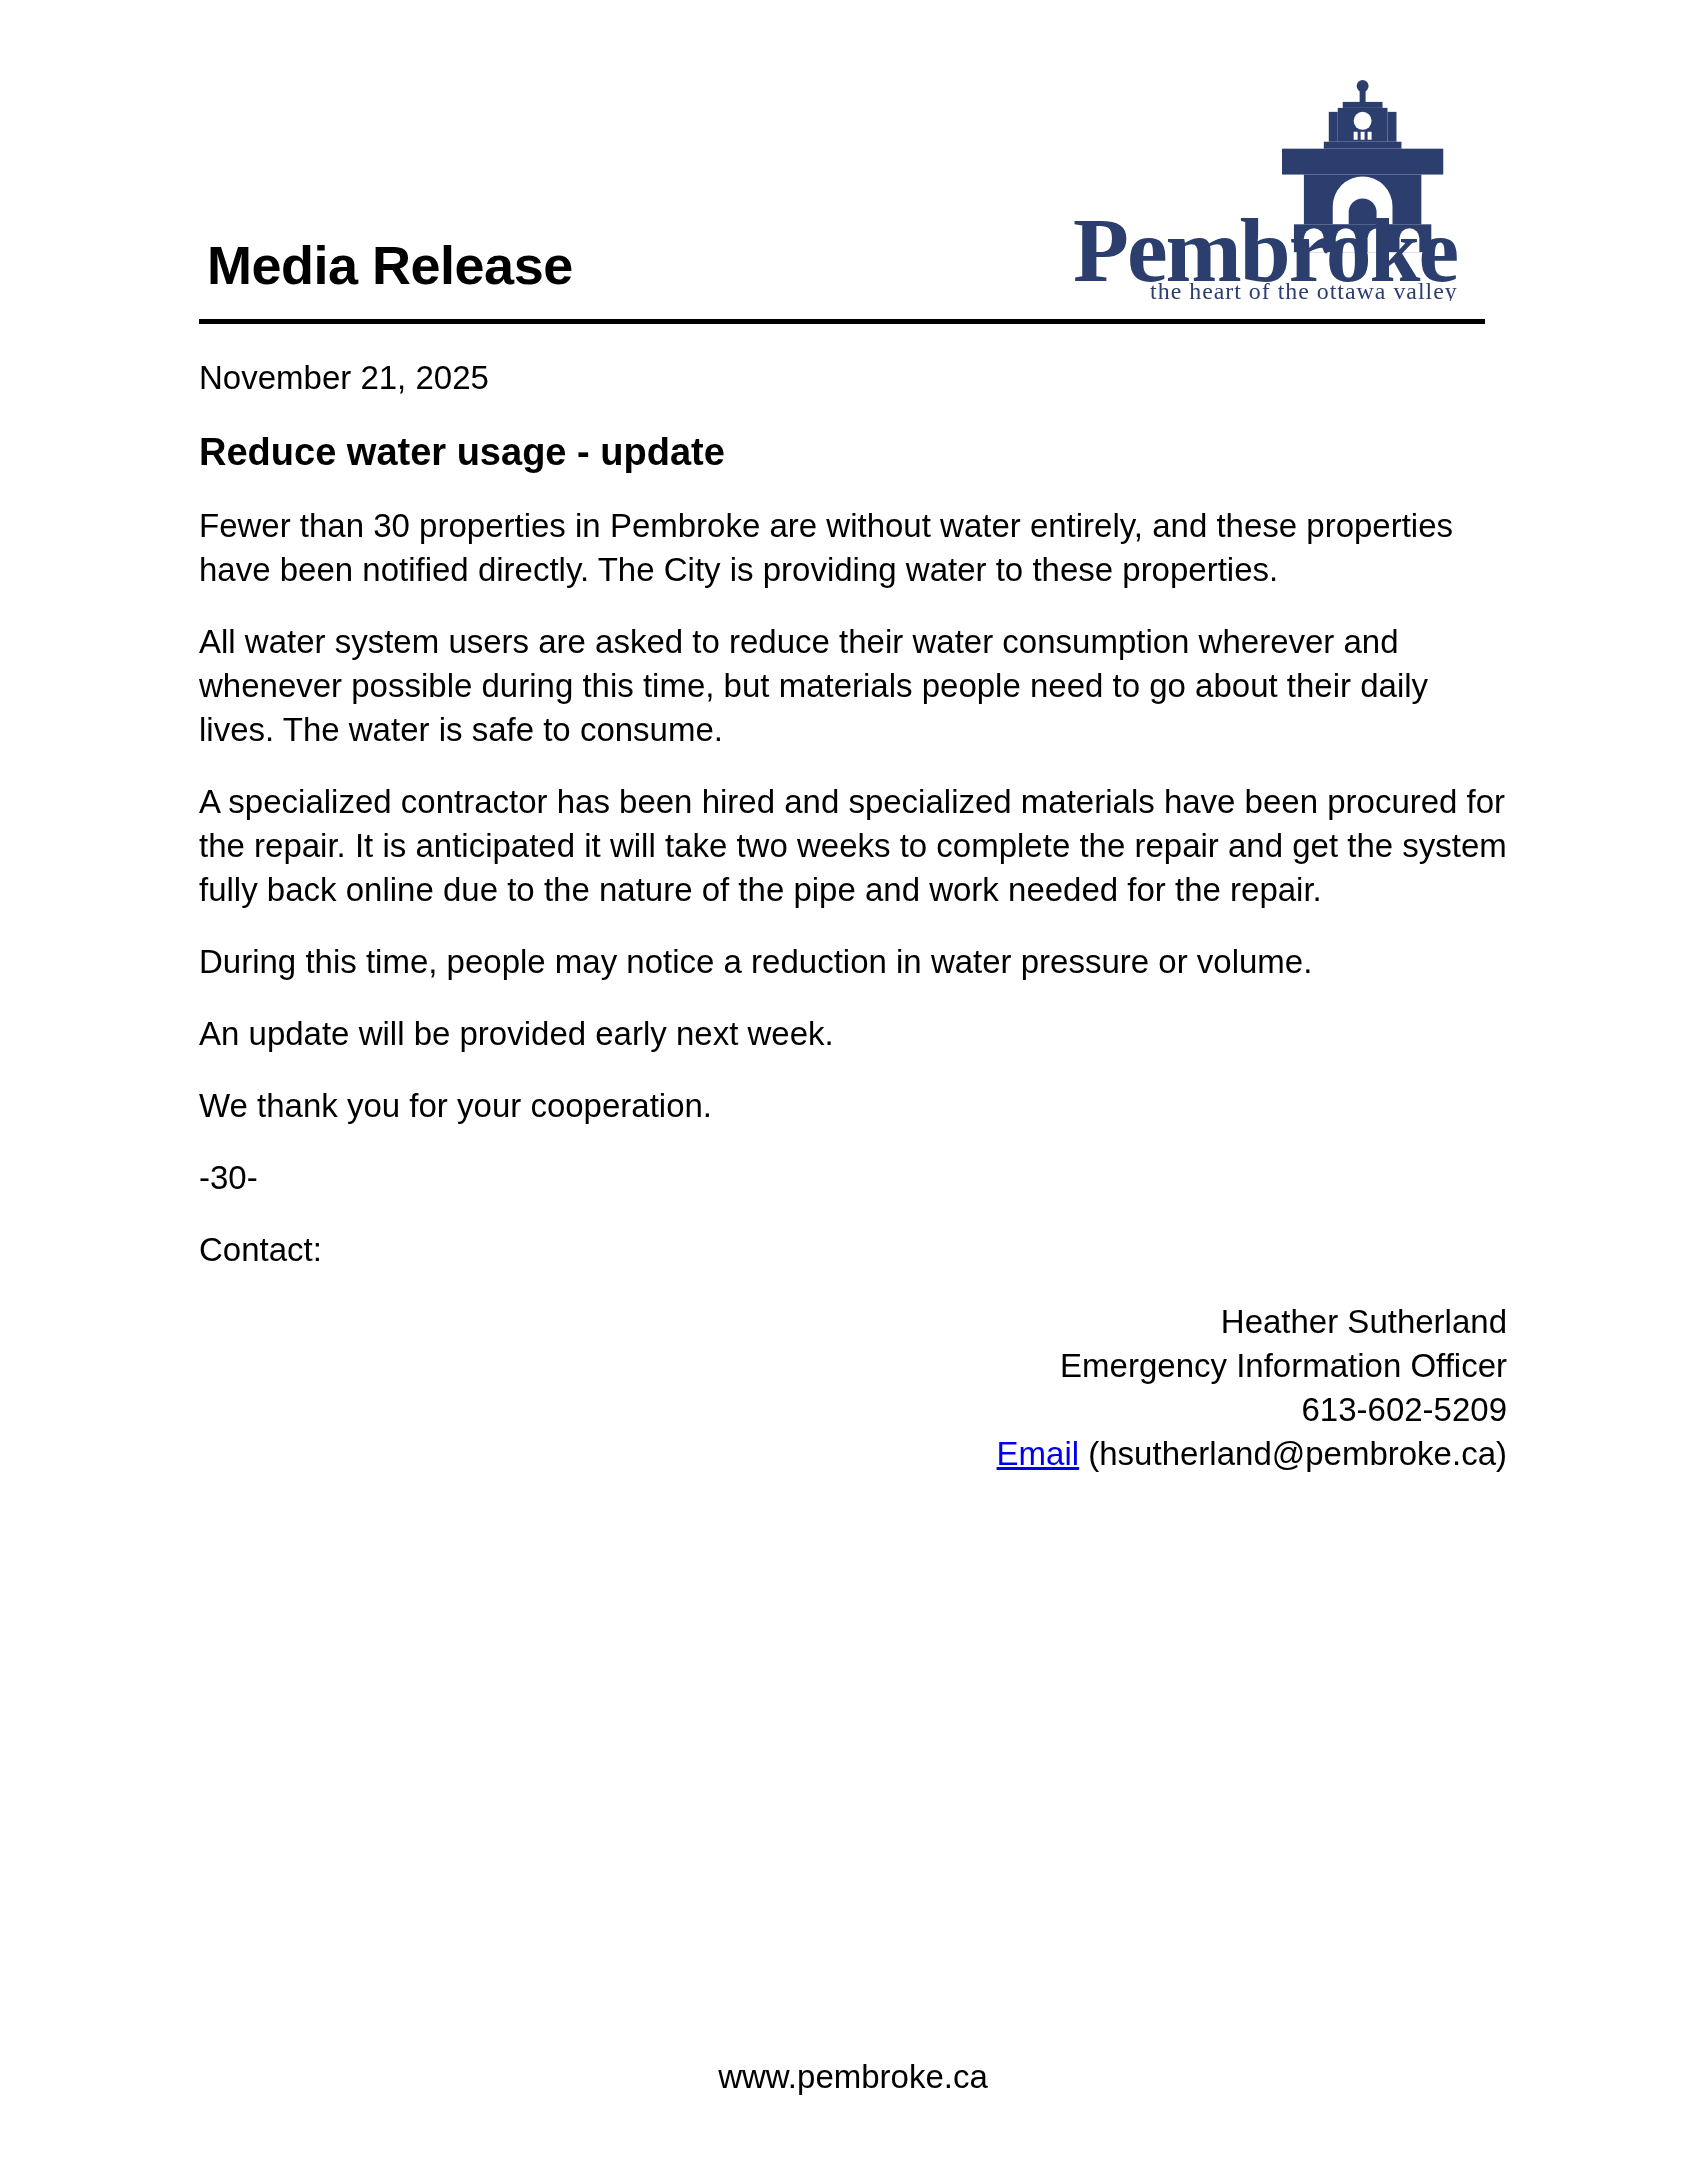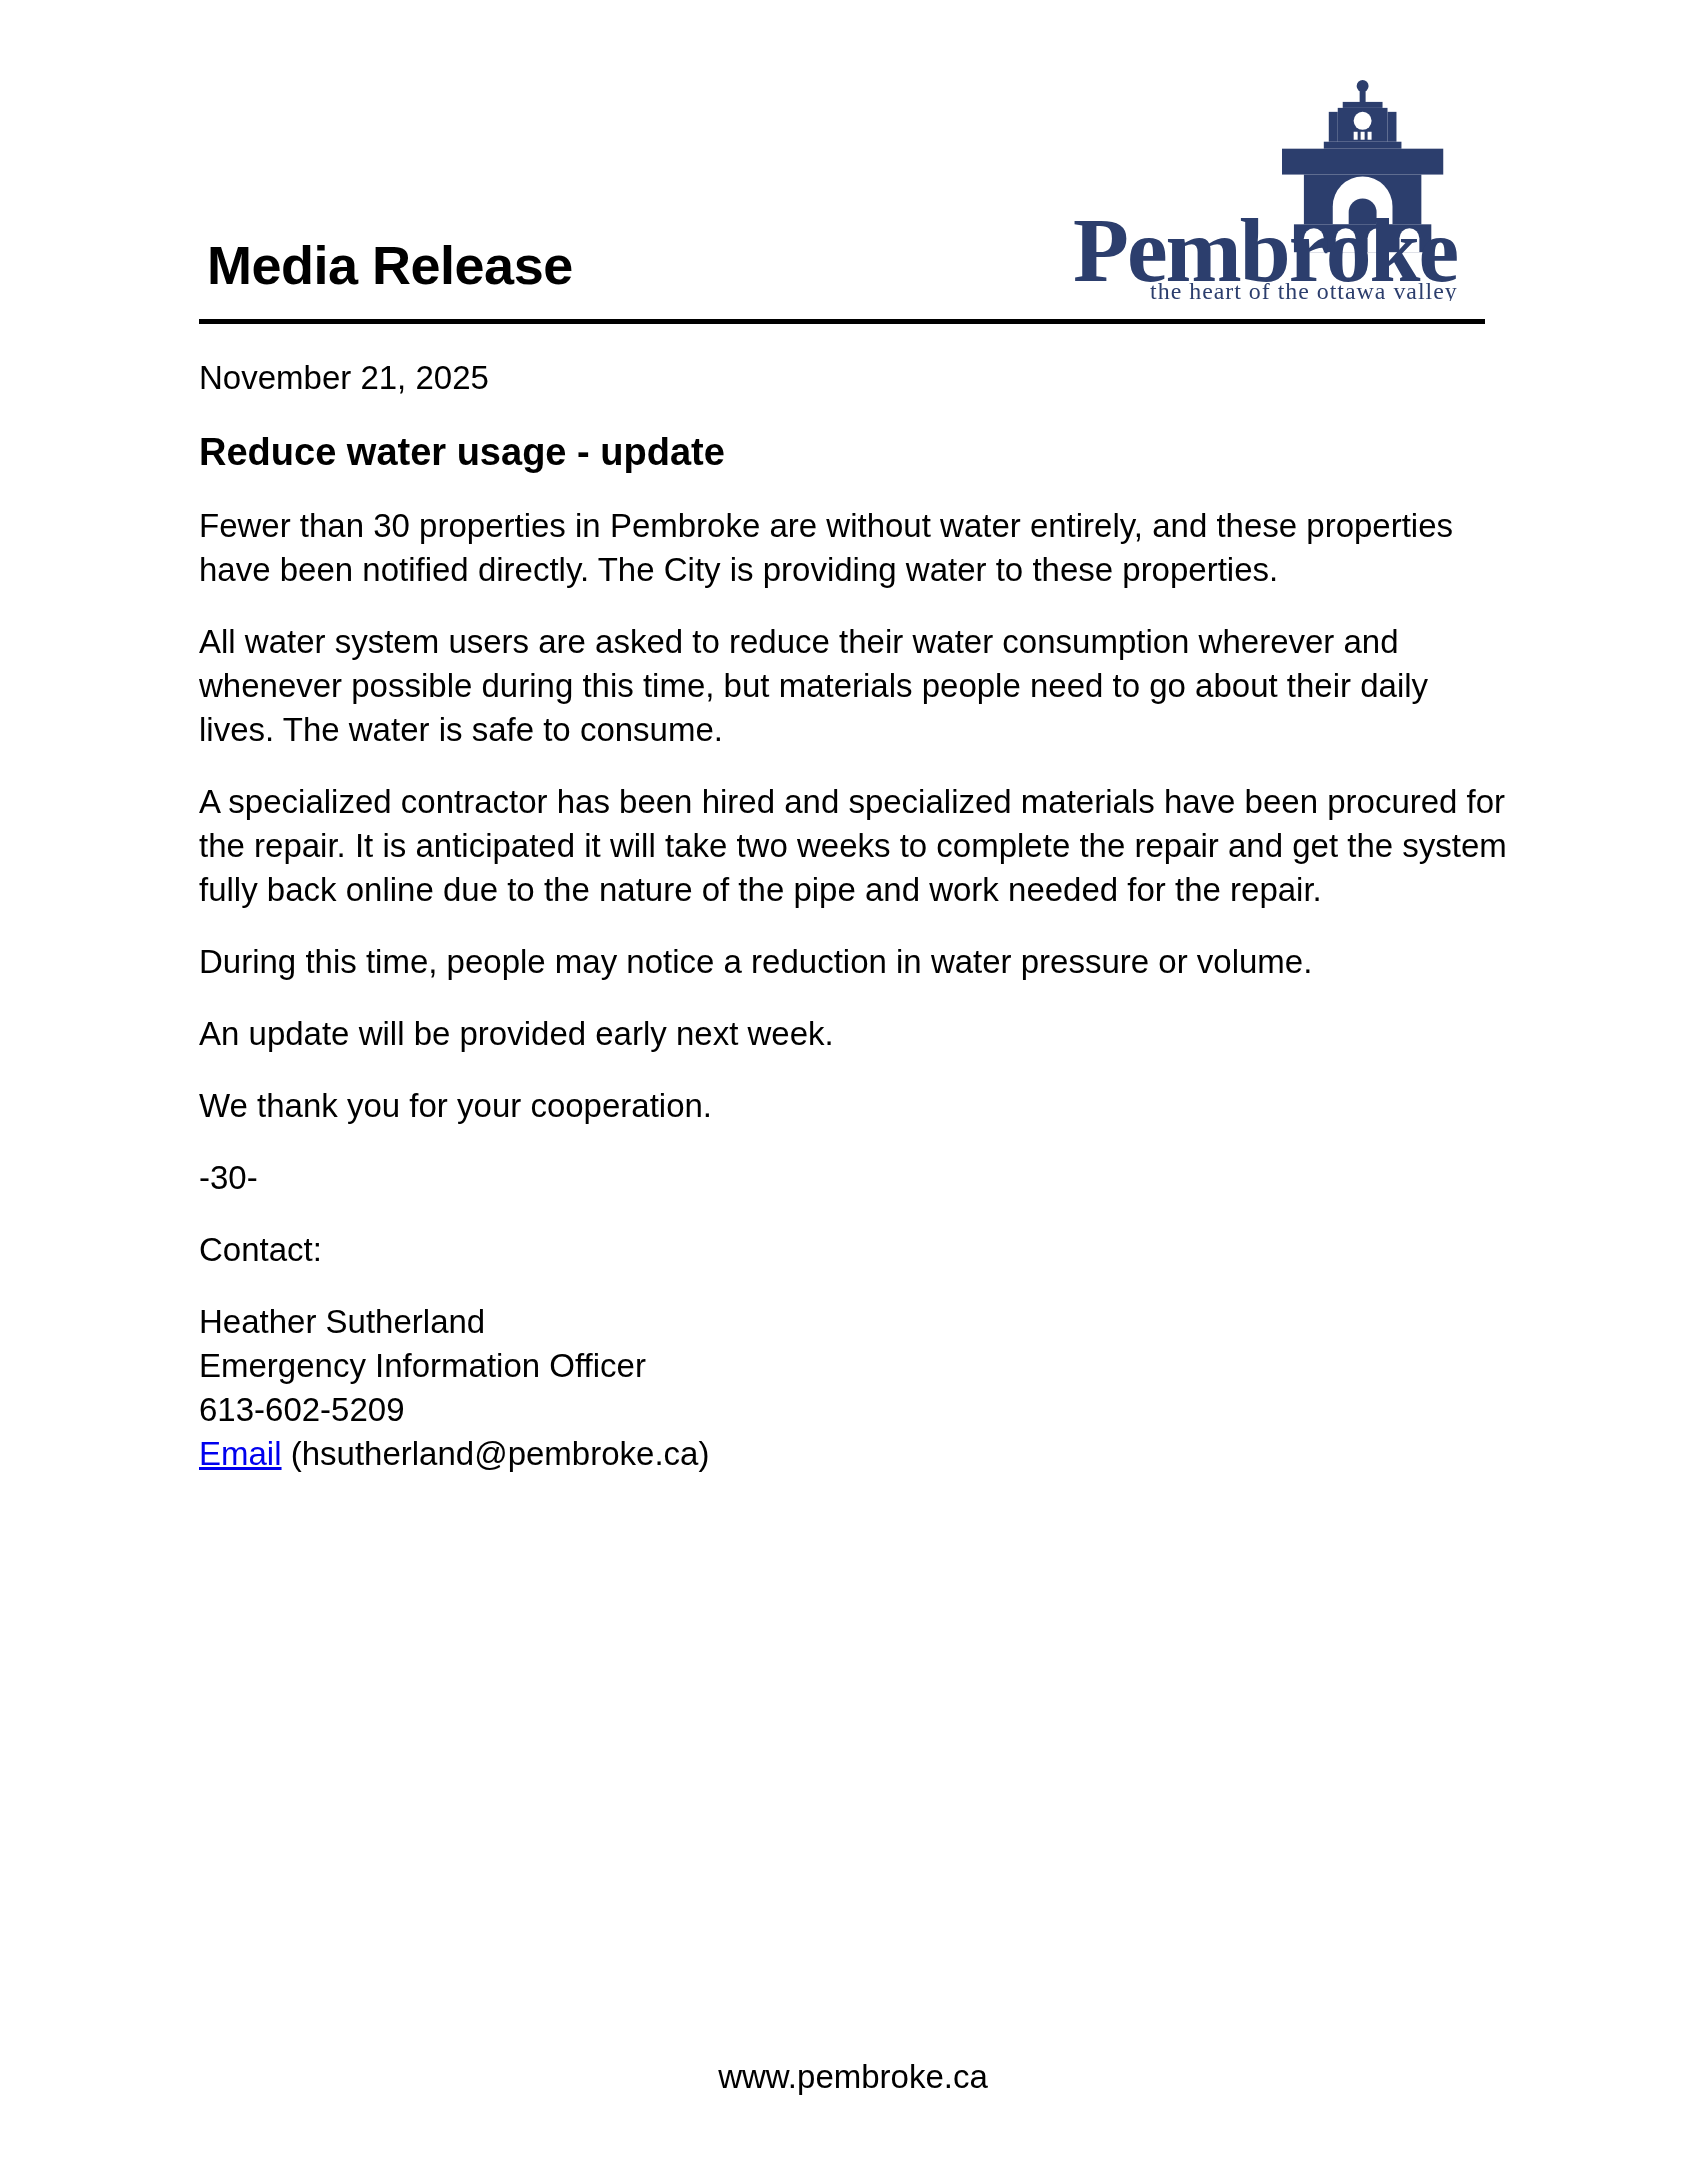--- a/index.html
+++ b/index.html
@@ -49,21 +49,21 @@
   .content{
     position:absolute;left:199px;top:356px;width:1308px;
     font-size:33px;line-height:44px;
   }
   .content p{margin:0 0 28px 0;}
   .date-line{margin:0 0 30px 0;}
   .headline{
     font-size:38px;font-weight:bold;line-height:48px;
     margin:0 0 74px 0;
   }
-  .contact-block{margin:0;}
+  .contact-block{margin:0;text-align:right;}
   .contact-block .line{display:block;}
   a.email-link{color:var(--link);text-decoration:underline;}
 
   
   .footer{
     position:absolute;left:199px;top:2046px;width:1308px;
     text-align:center;font-size:33px;margin-top:12px;
   }
 </style>
 </head>

